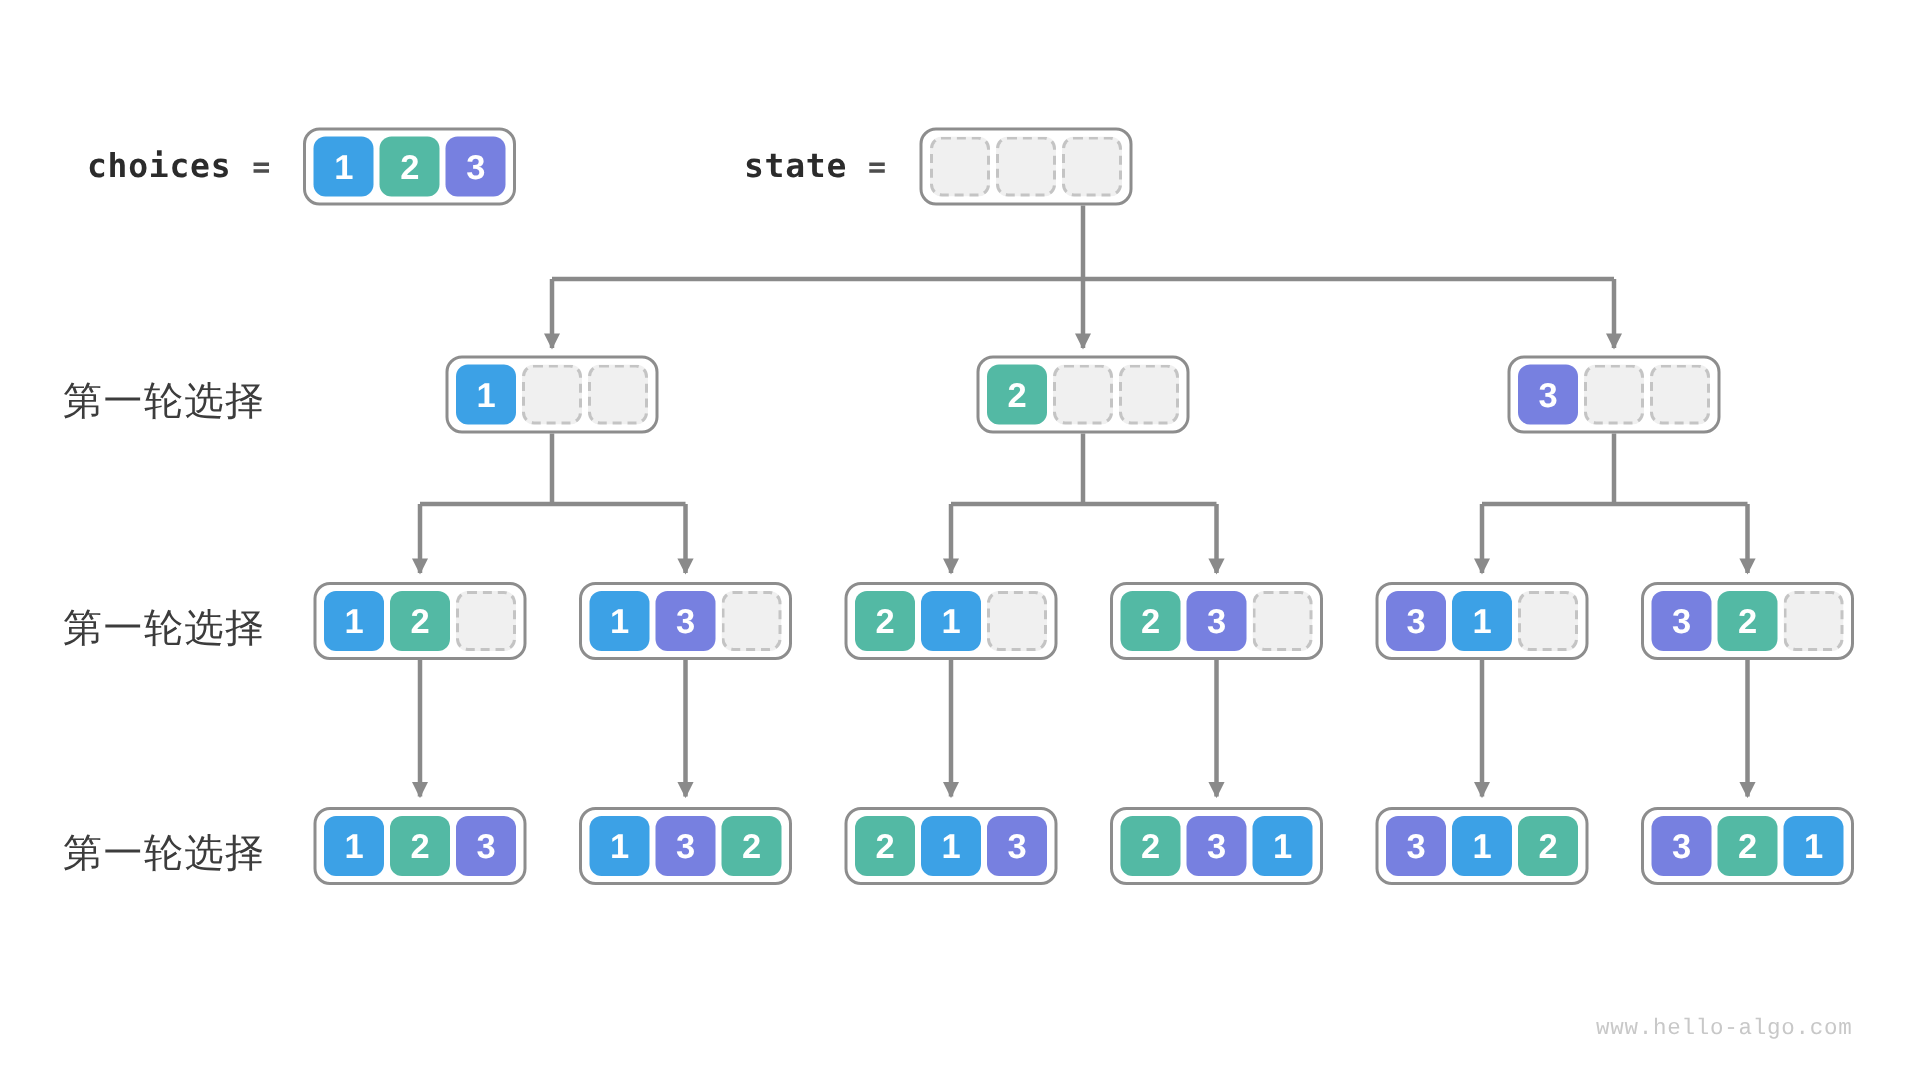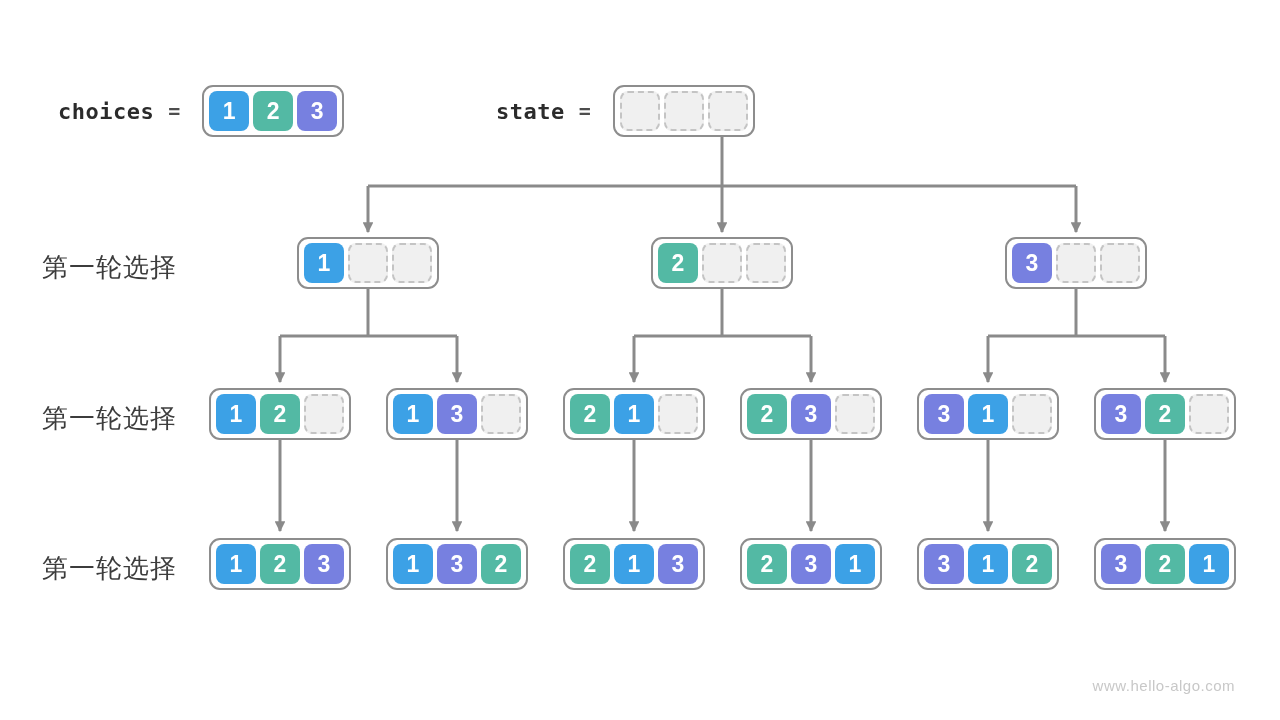--- a/index.html
+++ b/index.html
@@ -36,21 +36,21 @@
   .cell.v3{background:var(--c3);}
   .cell.empty{background:var(--empty-fill);border:2px dashed var(--empty-border);}
 
   .row-label{
     position:absolute;font-size:26px;color:var(--label);letter-spacing:1px;
     font-family:Liberation Sans, sans-serif;white-space:nowrap;text-align:center;
   }
 
   #footer{
     position:absolute;right:45px;bottom:26px;
-    font-family:Liberation Sans, sans-serif;font-size:15px;
+    font-family:Liberation Mono, monospace;font-size:15px;
     color:var(--footer);letter-spacing:0.5px;
   }
 </style>
 </head>
 <body>
 
 <div id="canvas">
 
   <svg id="arrow-layer" viewBox="0 0 1280 720" xmlns="http://www.w3.org/2000/svg">
       <defs>

